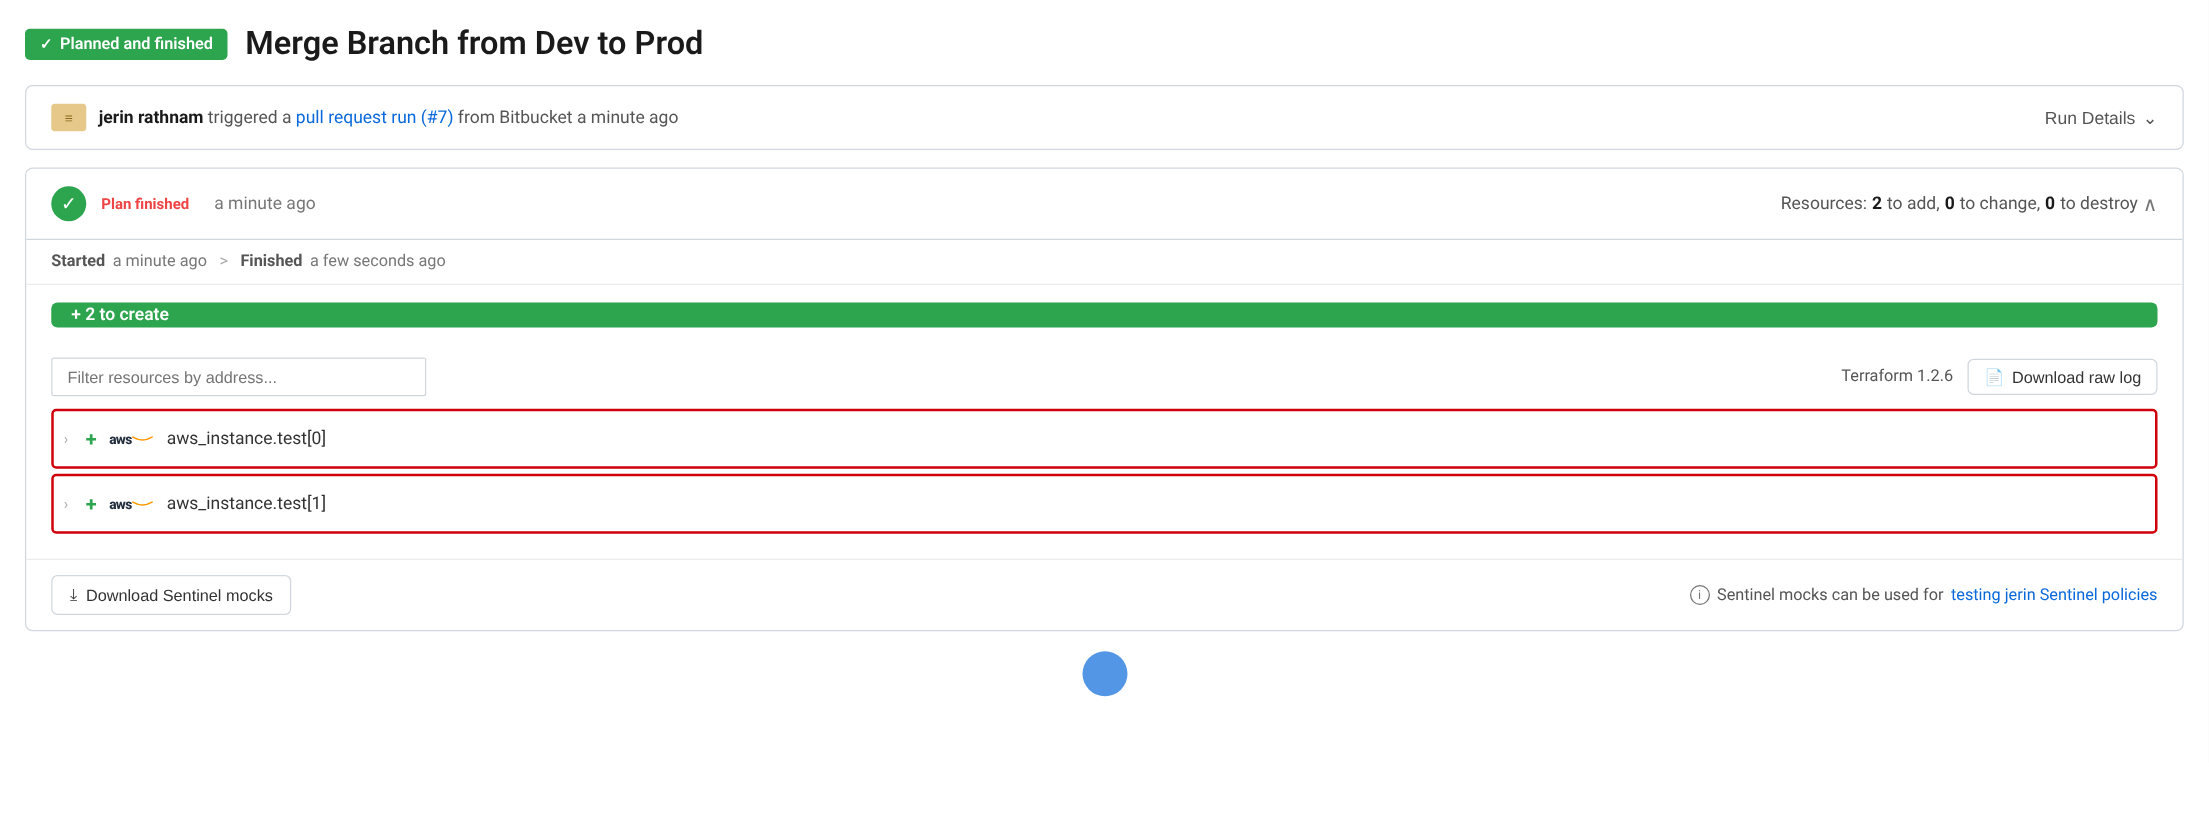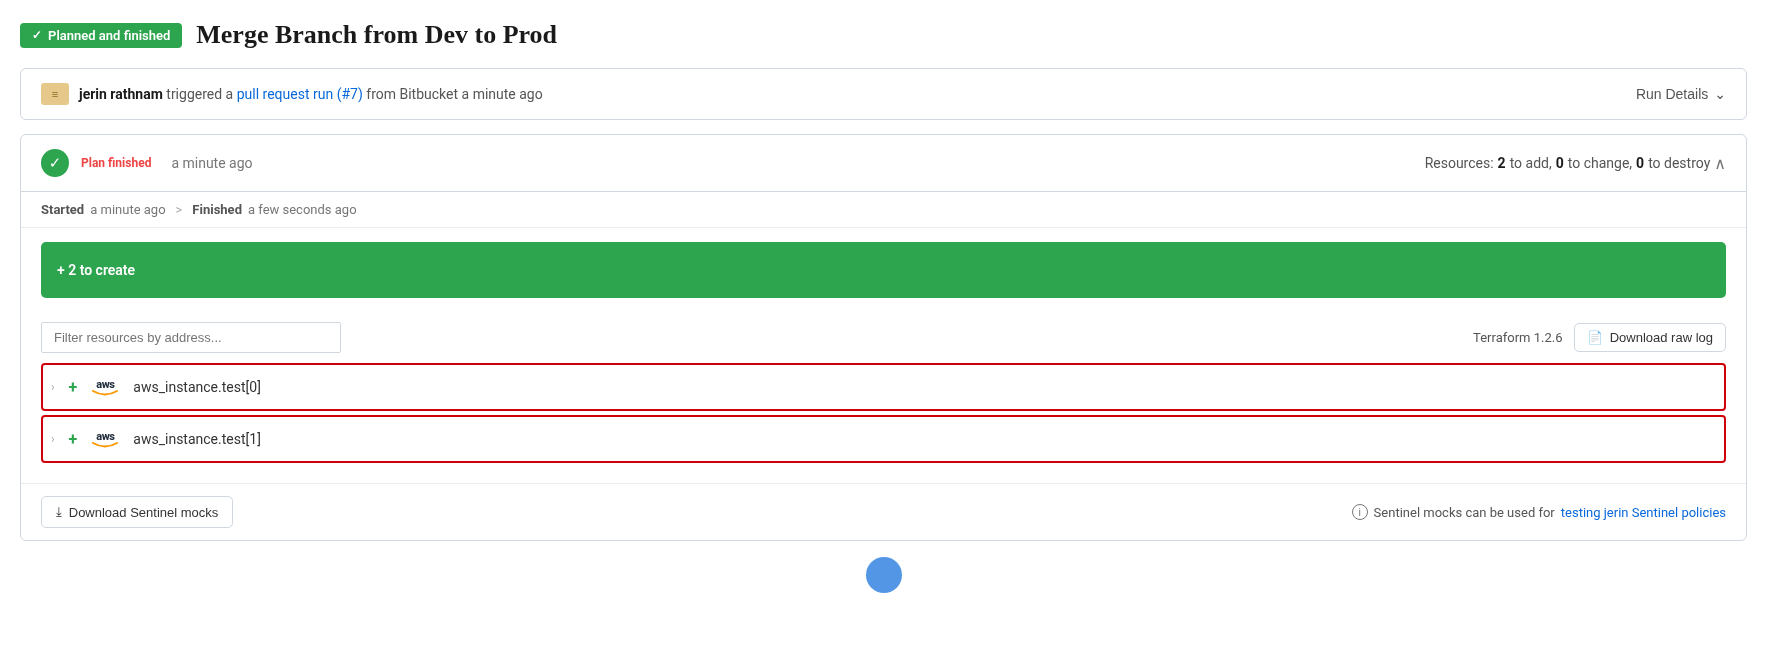--- a/index.html
+++ b/index.html
@@ -33,21 +33,20 @@
       gap: 6px;
       white-space: nowrap;
     }
     .status-badge .check-icon {
       font-size: 12px;
     }
     .page-title {
       font-size: 26px;
       font-weight: 600;
       color: #1a1a1a;
-      font-family: Liberation Serif, serif;
     }
     
     .trigger-bar {
       border: 1px solid #d0d7de;
       border-radius: 6px;
       padding: 14px 20px;
       display: flex;
       align-items: center;
       justify-content: space-between;
       margin-bottom: 14px;
@@ -148,21 +147,21 @@
       align-items: center;
       gap: 6px;
     }
     .timing-row strong { color: #555; }
     .timing-arrow { color: #aaa; margin: 0 4px; }
     
     .create-bar {
       margin: 14px 20px;
       background: #2da44e;
       border-radius: 5px;
-      padding: 20px 16px;
+      padding: 2px 16px;
       color: white;
       font-weight: 600;
       font-size: 14px;
       display: flex;
       align-items: center;
       gap: 8px;
     }
     
     .filter-row {
       display: flex;
@@ -218,21 +217,21 @@
       border-radius: 4px;
       margin-bottom: 4px;
     }
     .plus-icon {
       color: #2da44e;
       font-size: 16px;
       font-weight: 700;
     }
     .aws-logo {
       display: flex;
-      flex-direction: column;
+      flex-direction: row;
       align-items: center;
       justify-content: center;
       width: 36px;
       height: 24px;
     }
     .aws-text {
       font-size: 11px;
       font-weight: 800;
       color: #232f3e;
       line-height: 1;

